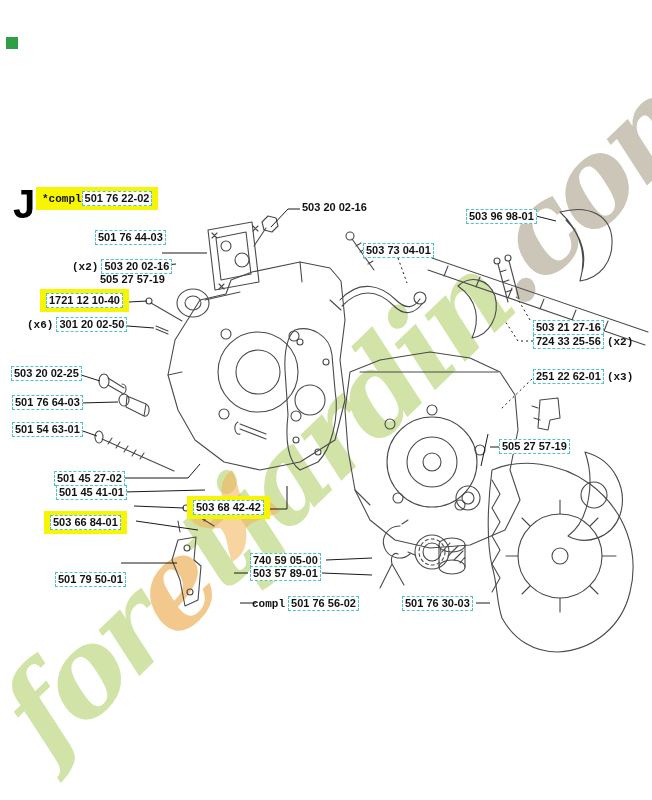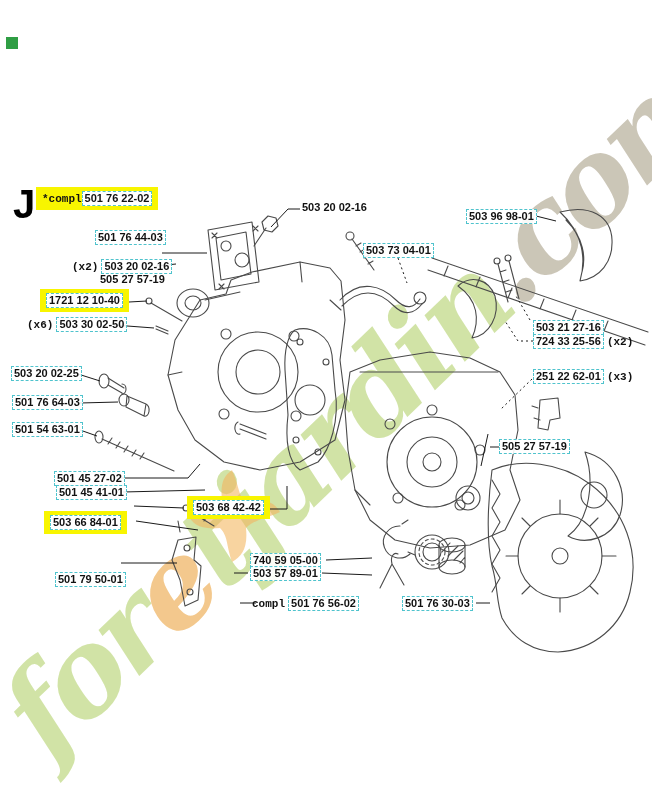--- a/index.html
+++ b/index.html
@@ -180,21 +180,21 @@
 
   <div class="lbl" style="left:100px;top:273px">
     <span>505 27 57-19</span>
   </div>
 
   <div class="lbl" style="left:40px;top:289px">
     <span class="hl"><span class="boxed">1721 12 10-40</span></span>
   </div>
 
   <div class="lbl" style="left:27px;top:317px">
-    <span class="pre">(x6)</span> <span class="boxed">503 30 02-50</span>
+    <span class="pre">(x6)</span> <span class="boxed">301 20 02-50</span>
   </div>
 
   <div class="lbl" style="left:11px;top:366px">
     <span class="boxed">503 20 02-25</span>
   </div>
 
   <div class="lbl" style="left:12px;top:395px">
     <span class="boxed">501 76 64-03</span>
   </div>
 

